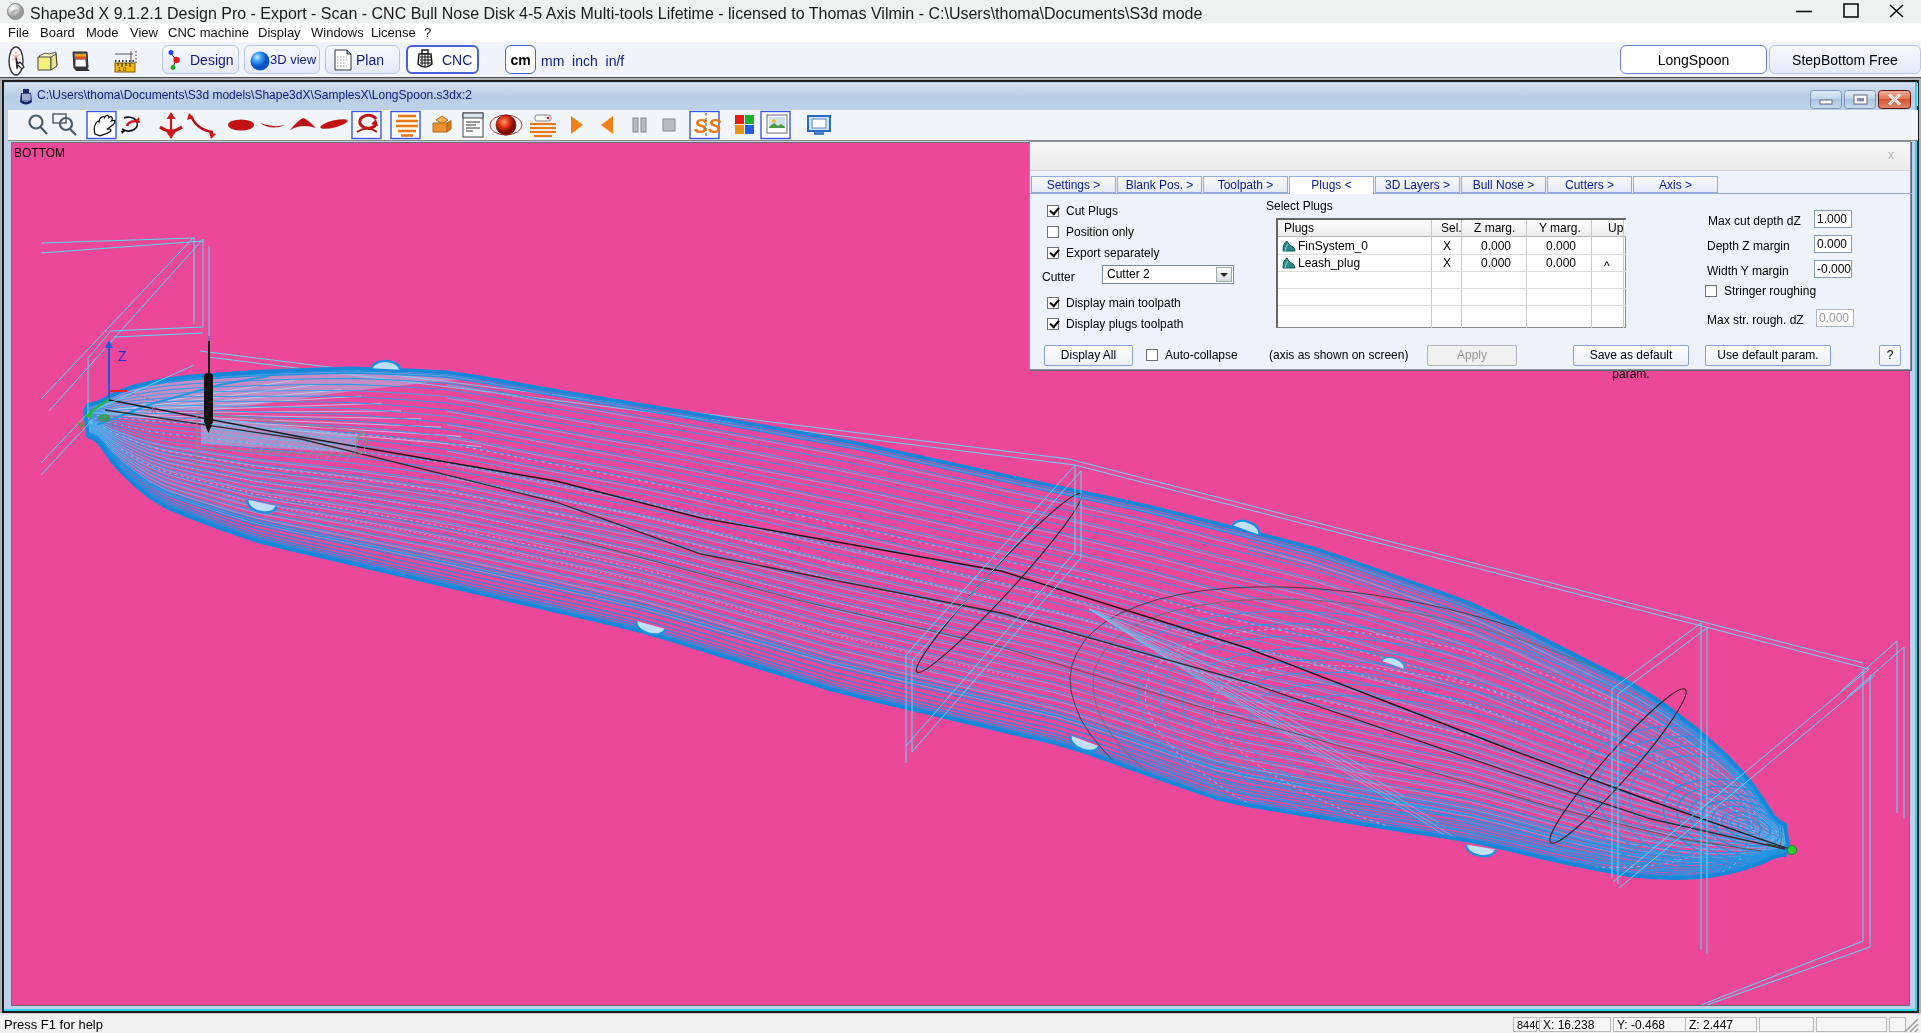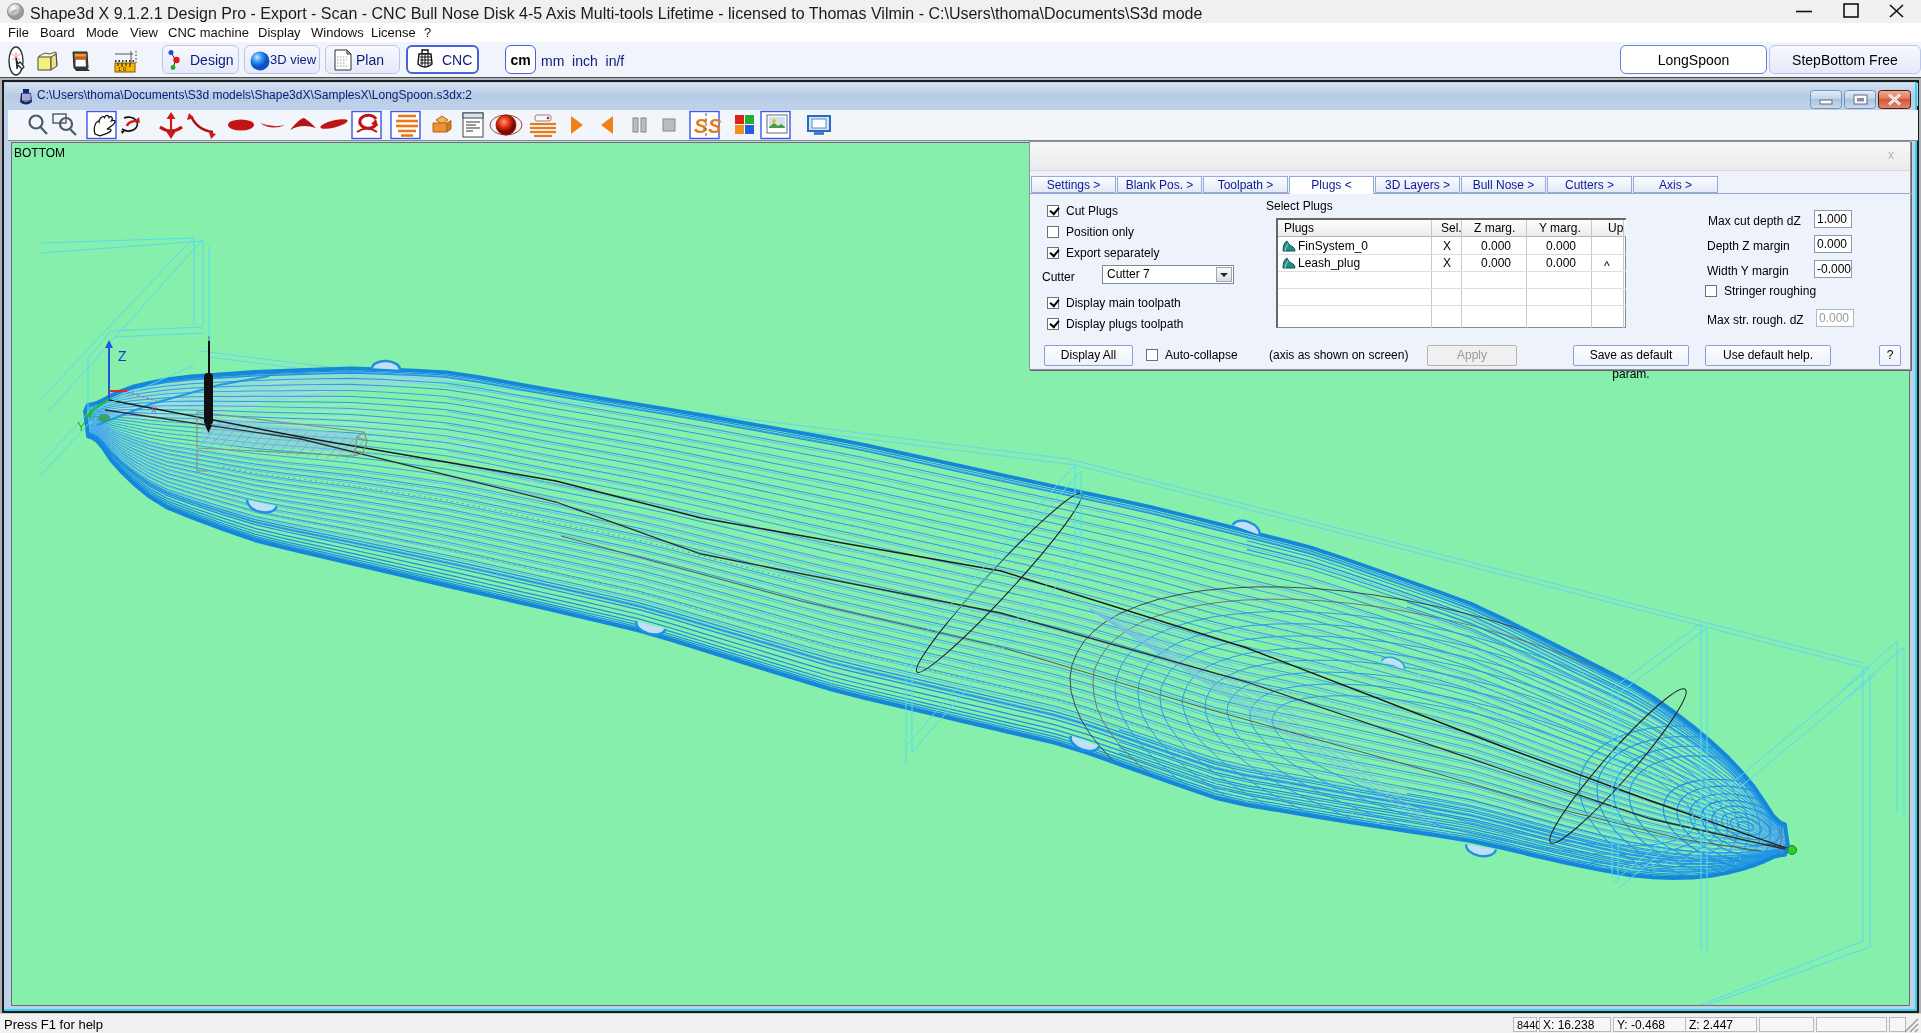--- a/index.html
+++ b/index.html
@@ -8,21 +8,21 @@
 #titlebar .txt{position:absolute;left:30px;top:4px;white-space:pre}
 #menubar{position:absolute;left:0;top:23px;width:1921px;height:19px;background:#fff;font-size:13px;color:#111}
 #menubar span{position:absolute;top:2px}
 #toolbar{position:absolute;left:0;top:42px;width:1921px;height:36px;background:#f1f4fb;border-bottom:1px solid #4a4a4a}
 .tbtn{position:absolute;top:3px;height:29px;z-index:1;white-space:nowrap;background:linear-gradient(#f7f9fe,#e5eaf8);border:1px solid #b9c6ea;border-radius:6px;color:#101880;font-size:14px;display:flex;align-items:center;justify-content:center}
 .tbtn.ic{justify-content:flex-start;padding-left:27px}
 #mdibg{position:absolute;left:0;top:78px;width:1921px;height:935px;background:#aeb2b6}
 #child{position:absolute;left:2px;top:80px;width:1917px;height:933px;background:#bdd2ea;border:2px solid #1c1c1c}
 #ctitle{position:absolute;left:1px;top:1px;width:1913px;height:23px;background:linear-gradient(#d3e2f2,#b5cbe4 60%,#bed3ea);color:#0d1878;font-size:12px}
 #ctoolbar{position:absolute;left:4px;top:28px;width:1910px;height:31px;background:#f2f5fa;border-bottom:1px solid #888}
-#canvas{position:absolute;left:7px;top:60px;width:1899px;height:864px;background:#86efac;border:1px solid #6e6e6e}
+#canvas{position:absolute;left:7px;top:60px;width:1899px;height:864px;background:#ec4899;border:1px solid #6e6e6e}
 #statusbar{position:absolute;left:0;top:1013px;width:1921px;height:20px;background:#f1f1f1;border-top:1px solid #cfcfcf;font-size:13px;color:#000}
 .scell{position:absolute;top:3px;height:15px;border:1px solid #b9b9b9;background:#f6f6f6;font-size:12px;padding-left:3px}
 #panel{position:absolute;left:1029px;top:141px;width:882px;height:229px;background:#edf2fb;border:1px solid #8a93a8;box-shadow:1px 1px 0 #666;font-size:12px}
 #phead{position:absolute;left:0;top:0;width:880px;height:29px;background:linear-gradient(#f7f7f7,#ebebeb);border-bottom:1px solid #d8d8d8;color:#8c8c8c;font-size:13px}
 .tab{position:absolute;top:34px;height:17px;background:linear-gradient(#fbfcfe,#e3e9f6);border:1px solid #96abdd;color:#0a1a96;font-size:12px;text-align:center;line-height:16px}
 .tab.active{background:#fff;height:18px;border-bottom:none;z-index:3}
 .cb{position:absolute;width:12px;height:12px;background:#fff;border:1px solid #707070}
 .cb.c::after{content:"";position:absolute;left:1.5px;top:1px;width:7px;height:4px;border-left:2px solid #000;border-bottom:2px solid #000;transform:rotate(-50deg)}
 .lbl{position:absolute;white-space:pre;color:#000}
 .inp{position:absolute;background:#fff;border:1px solid #8a9ab0;font-size:12px;padding:1px 2px;height:18px;width:38px}
@@ -567,21 +567,21 @@
     <div class="tab" style="left:517px;width:85px">Cutters &gt;</div>
     <div class="tab" style="left:603px;width:85px">Axis &gt;</div>
  <div class="cb c" style="left:17px;top:63px"></div>
     <div class="lbl" style="left:36px;top:62px">Cut Plugs</div>
     <div class="cb" style="left:17px;top:84px"></div>
     <div class="lbl" style="left:36px;top:83px">Position only</div>
     <div class="cb c" style="left:17px;top:105px"></div>
     <div class="lbl" style="left:36px;top:104px">Export separately</div>
     <div class="lbl" style="left:12px;top:128px">Cutter</div>
     <div class="abs" style="left:72px;top:123px;width:132px;height:19px;background:#fff;border:1px solid #7a8a9a">
-<span class="abs" style="left:4px;top:1px">Cutter 7</span>
+<span class="abs" style="left:4px;top:1px">Cutter 2</span>
 <div class="abs" style="right:1px;top:1px;width:16px;height:15px;background:linear-gradient(#f8f8f8,#d8dce4);border:1px solid #9aa">
 <svg width="14" height="13">
           <path d="M3,5 l4,4 l4,-4 z" fill="#222"></path>
         </svg></div>
     </div>
     <div class="cb c" style="left:17px;top:155px"></div>
     <div class="lbl" style="left:36px;top:154px">Display main toolpath</div>
     <div class="cb c" style="left:17px;top:176px"></div>
     <div class="lbl" style="left:36px;top:175px">Display plugs toolpath</div>
     <div class="lbl" style="left:236px;top:57px">Select Plugs</div>
@@ -628,15 +628,15 @@
     <div class="cb" style="left:675px;top:143px"></div>
     <div class="lbl" style="left:694px;top:142px">Stringer roughing</div>
     <div class="lbl" style="left:677px;top:171px">Max str. rough. dZ</div>
     <div class="inp" style="left:786px;top:167px;color:#999;border-color:#b0b8c4">0.000</div>
     <div class="pbtn" style="left:14px;top:203px;width:89px;line-height:19px">Display All</div>
     <div class="cb" style="left:116px;top:207px"></div>
     <div class="lbl" style="left:135px;top:206px">Auto-collapse</div>
     <div class="lbl" style="left:239px;top:206px">(axis as shown on screen)</div>
     <div class="pbtn" style="left:397px;top:203px;width:90px;line-height:19px;background:#f0f0f0;border-color:#b4b4b4;color:#9a9a9a">Apply</div>
     <div class="pbtn" style="left:543px;top:203px;width:116px;line-height:19px">Save as default param.</div>
-    <div class="pbtn" style="left:675px;top:203px;width:126px;line-height:19px">Use default help.</div>
+    <div class="pbtn" style="left:675px;top:203px;width:126px;line-height:19px">Use default param.</div>
     <div class="pbtn" style="left:849px;top:203px;width:22px;line-height:19px">?</div>
 </div>
 
 </body></html>

